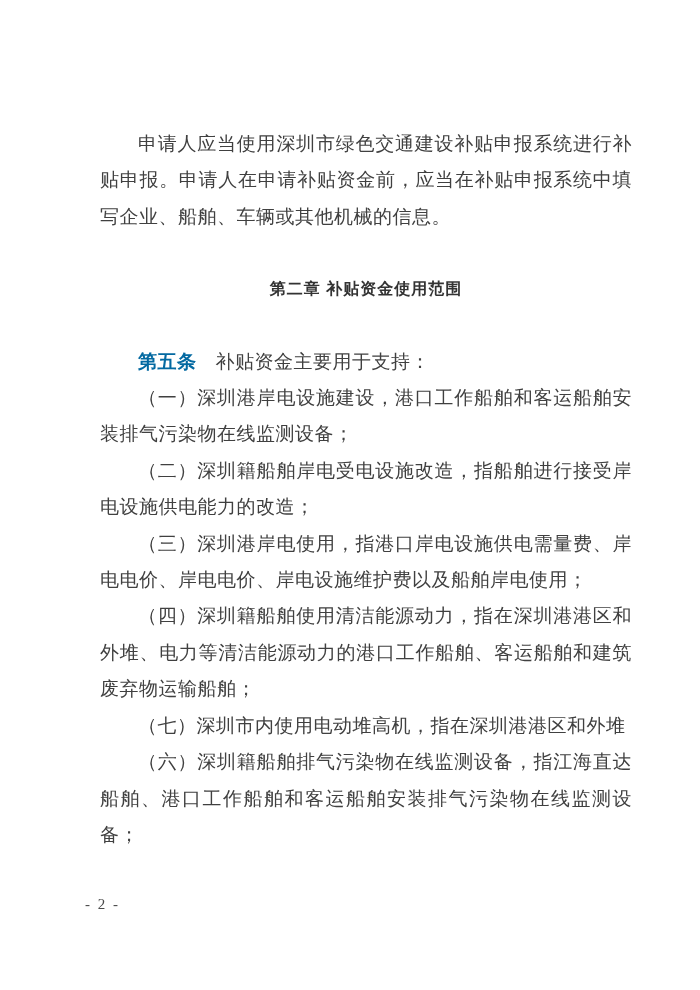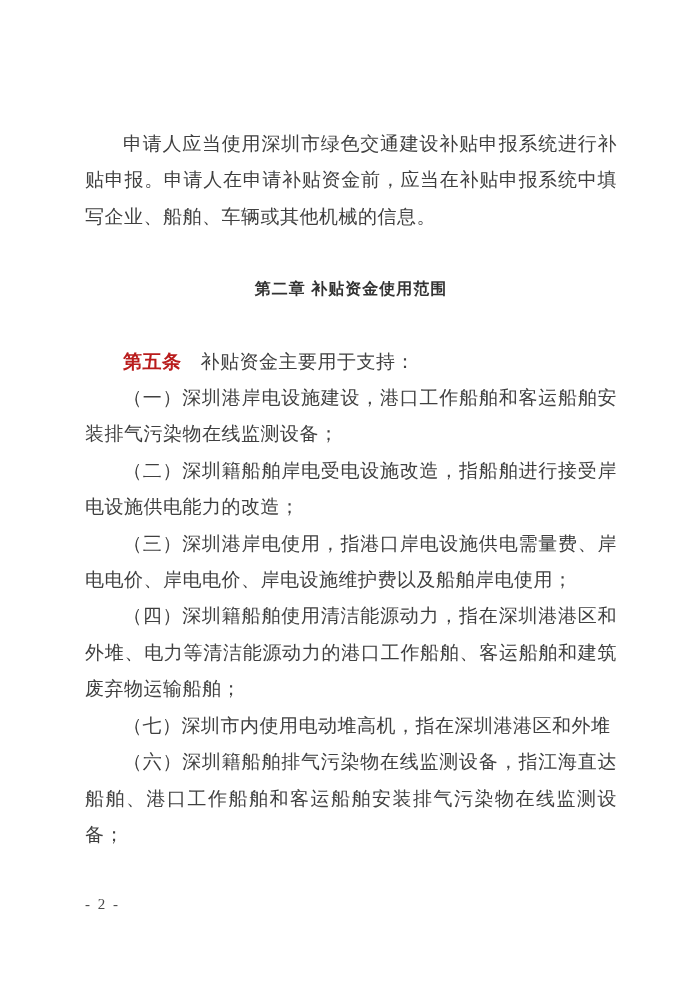--- a/index.html
+++ b/index.html
@@ -11,21 +11,21 @@
     position: relative;
     width: 700px;
     height: 990px;
     background: #ffffff;
     overflow: hidden;
     color: #404040;
     font-family: "Liberation Serif", "DejaVu Serif", serif;
   }
   .content {
     position: absolute;
-    left: 85px;
+    left: 100px;
     top: 126px;
     width: 532px;
     font-size: 19px;
     line-height: 36.4px;
     letter-spacing: 0.5px;
     text-align: justify;
   }
   p.body-para {
     margin: 0;
     padding: 0;
@@ -38,21 +38,21 @@
     line-height: 36.4px;
     font-weight: bold;
     text-align: center;
     text-indent: 0;
     letter-spacing: 1px;
     color: #333333;
     font-family: "Liberation Sans", "DejaVu Sans", sans-serif;
   }
   .article-lead {
     font-weight: bold;
-    color: #b91c1c;
+    color: #0369a1;
     font-family: "Liberation Sans", "DejaVu Sans", sans-serif;
     margin-right: 19px;
   }
   .page-footer {
     position: absolute;
     left: 85px;
     top: 895px;
     font-size: 15px;
     line-height: 18px;
     letter-spacing: 2px;

